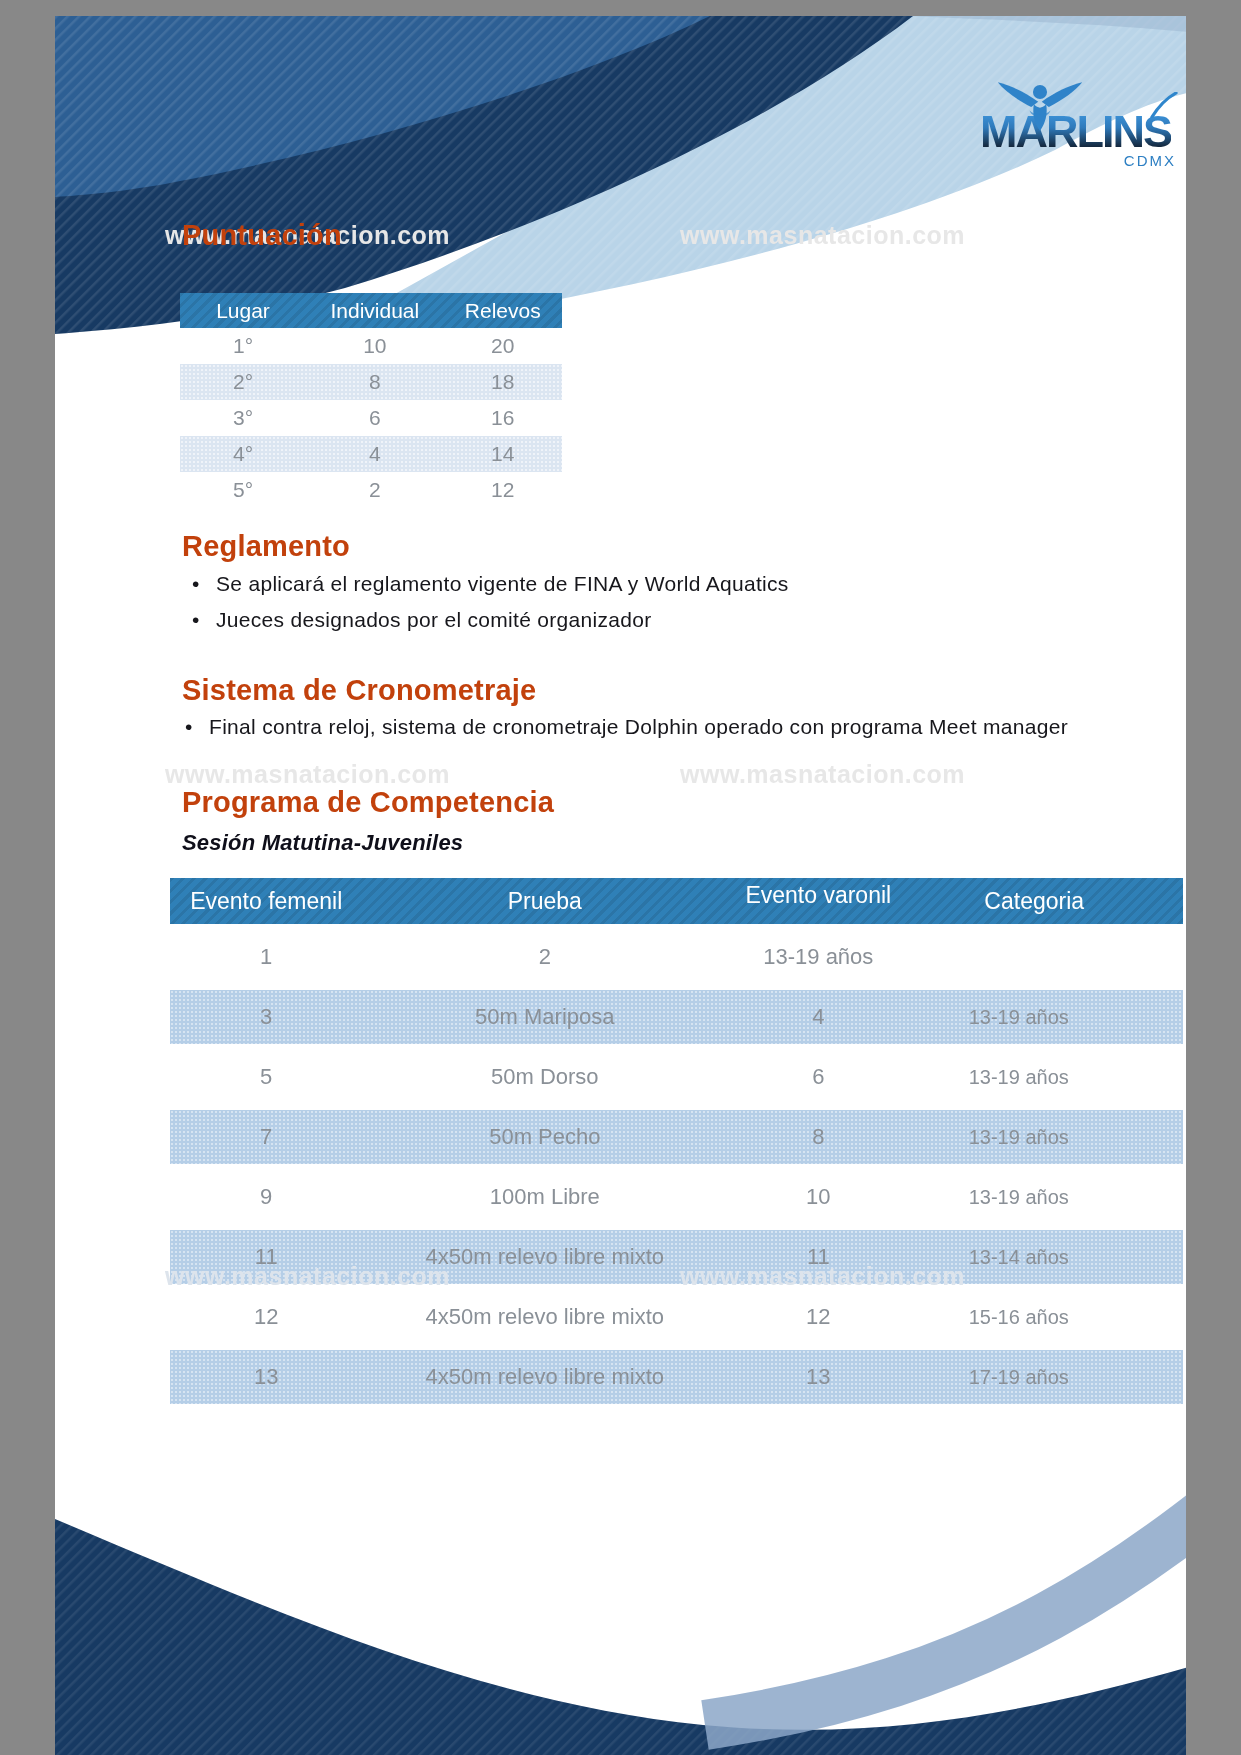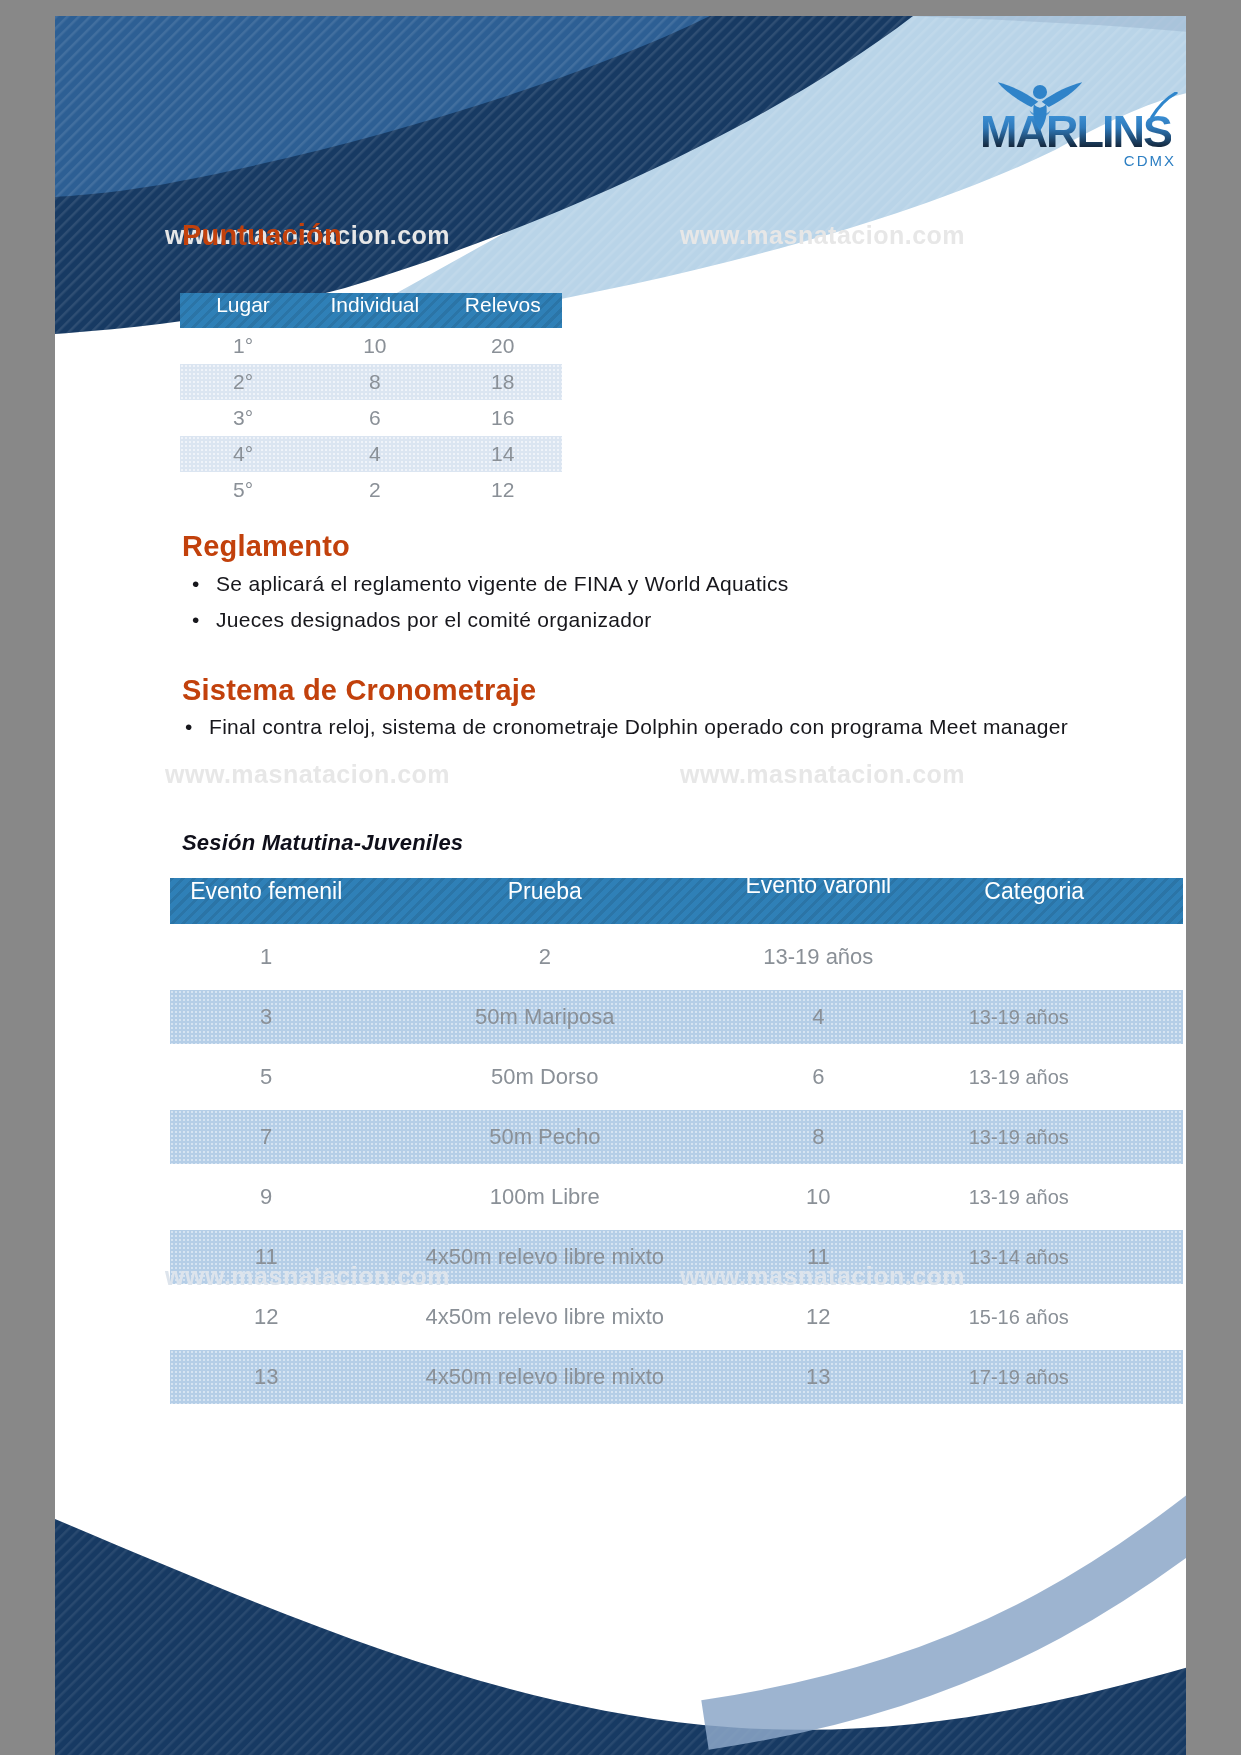--- a/index.html
+++ b/index.html
@@ -45,21 +45,21 @@
   .bullet{
     position:absolute;left:137px;z-index:2;
     font-size:21px;color:#17171c;letter-spacing:.3px;
   }
   .bullet::before{
     content:"•";display:inline-block;width:24px;font-size:21px;color:#17171c;
   }
   
   .tbl{position:absolute;z-index:2}
   .thead{
-    display:flex;align-items:flex-start;color:#fff;
+    display:flex;align-items:center;color:#fff;
     background:#2f80b7;
     background-image:repeating-linear-gradient(135deg,rgba(0,0,0,.09) 0 3px,rgba(255,255,255,0) 3px 8px);
   }
   .hcell{text-align:center}
   .trow{display:flex;align-items:center;color:#8a9097}
   .cell{text-align:center}
   .trow.alt{
     background-color:#dbe5f1;
     background-image:radial-gradient(rgba(255,255,255,.55) 1px,rgba(255,255,255,0) 1px);
     background-size:4px 4px;
@@ -173,20 +173,21 @@
       </div>
   </div>
 
   <div class="sec-title" style="top:514px">Reglamento</div>
   <div class="bullet" style="top:556px">Se aplicará el reglamento vigente de FINA y World Aquatics</div>
   <div class="bullet" style="top:592px">Jueces designados por el comité organizador</div>
 
   <div class="sec-title" style="top:658px">Sistema de Cronometraje</div>
   <div class="bullet" style="left:130px;top:699px">Final contra reloj, sistema de cronometraje Dolphin operado con programa Meet manager</div>
 
+  <div class="sec-title" style="top:770px">Programa de Competencia</div>
   <div class="sub-title" style="top:814px">Sesión Matutina-Juveniles</div>
   <div class="tbl pc-table">
     <div class="thead">
         <div class="hcell">Evento femenil</div>
         <div class="hcell">Prueba</div>
         <div class="hcell">Evento varonil</div>
         <div class="hcell">Categoria</div>
       </div>
     <div>
         <div class="trow">

